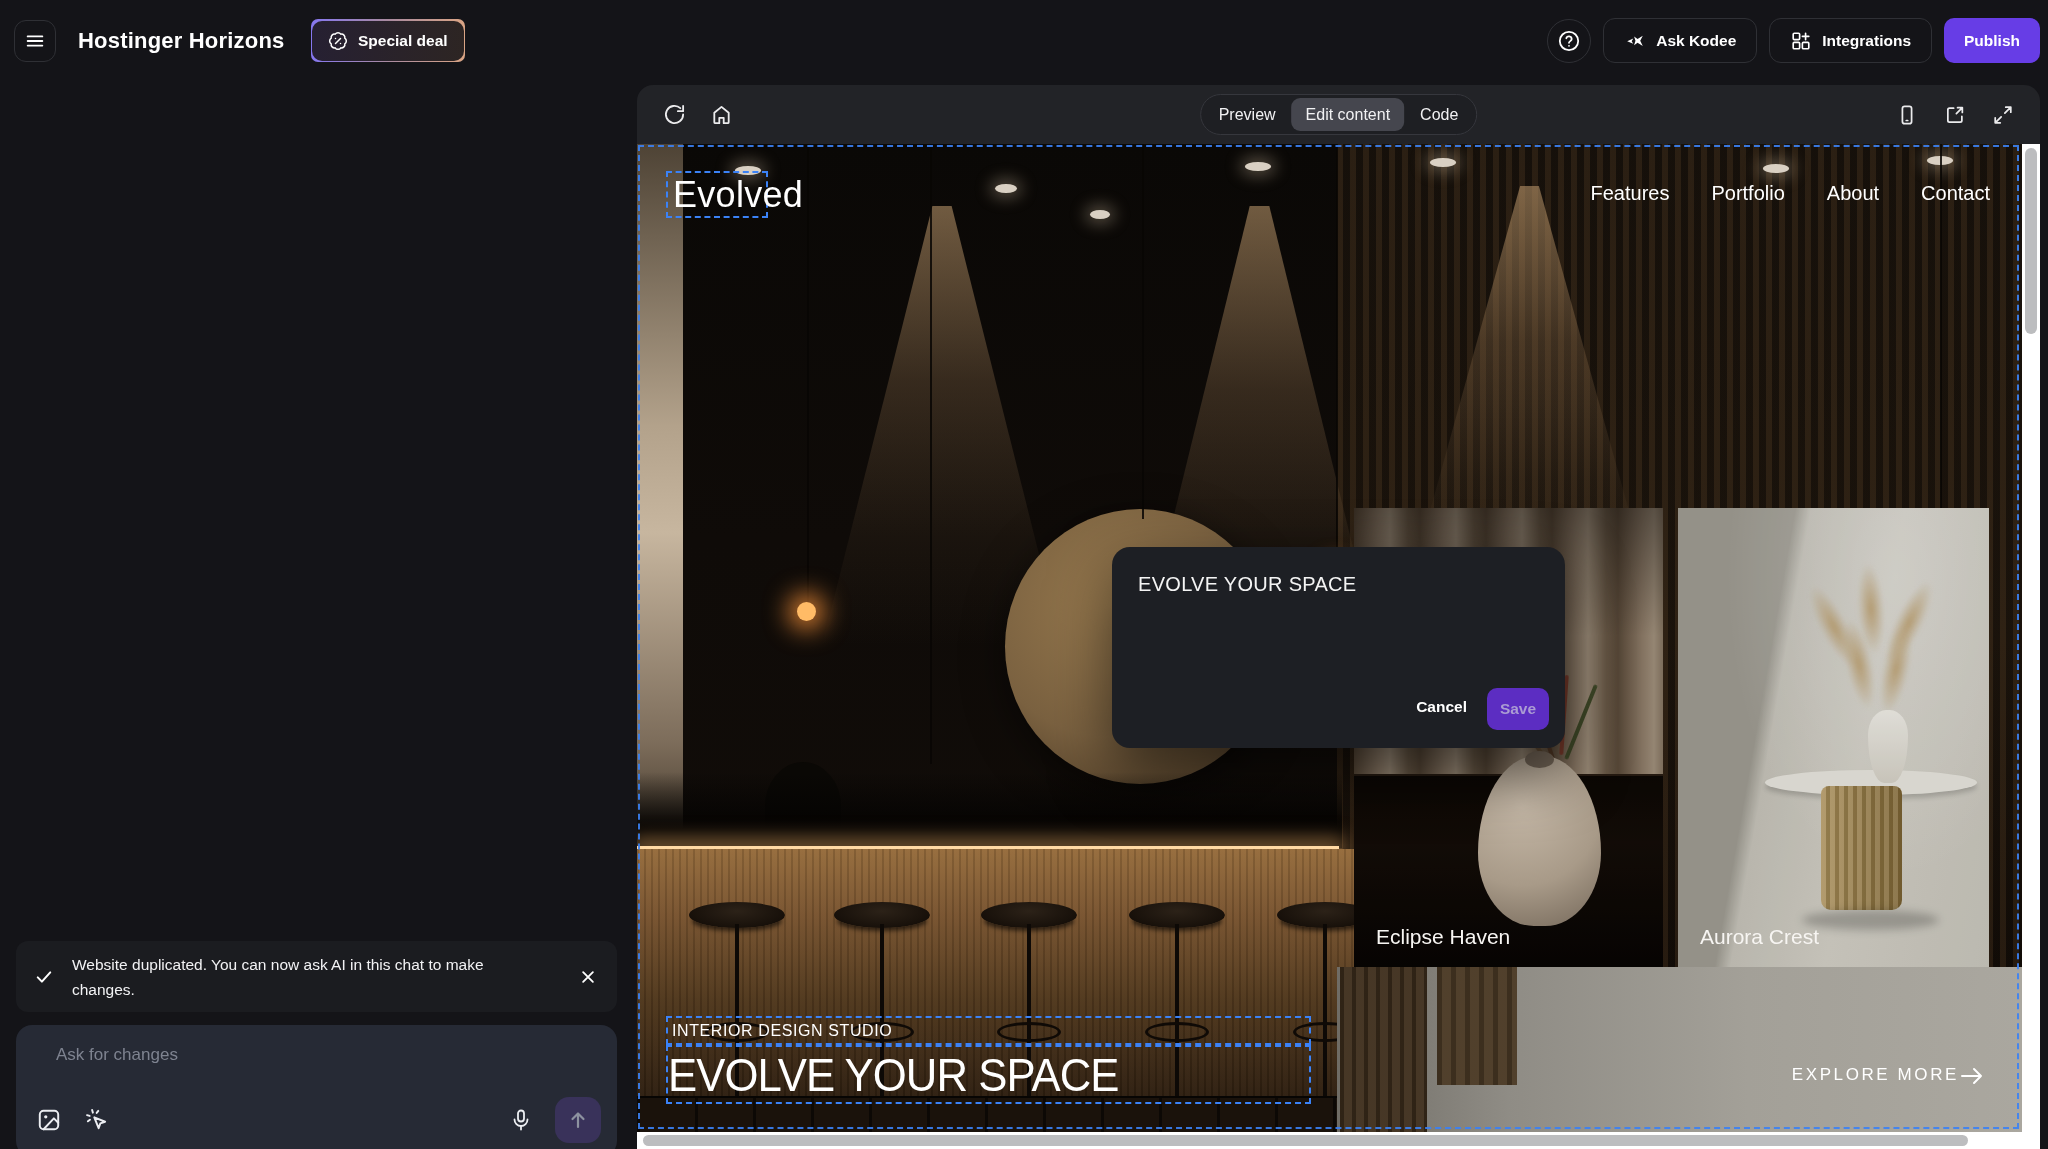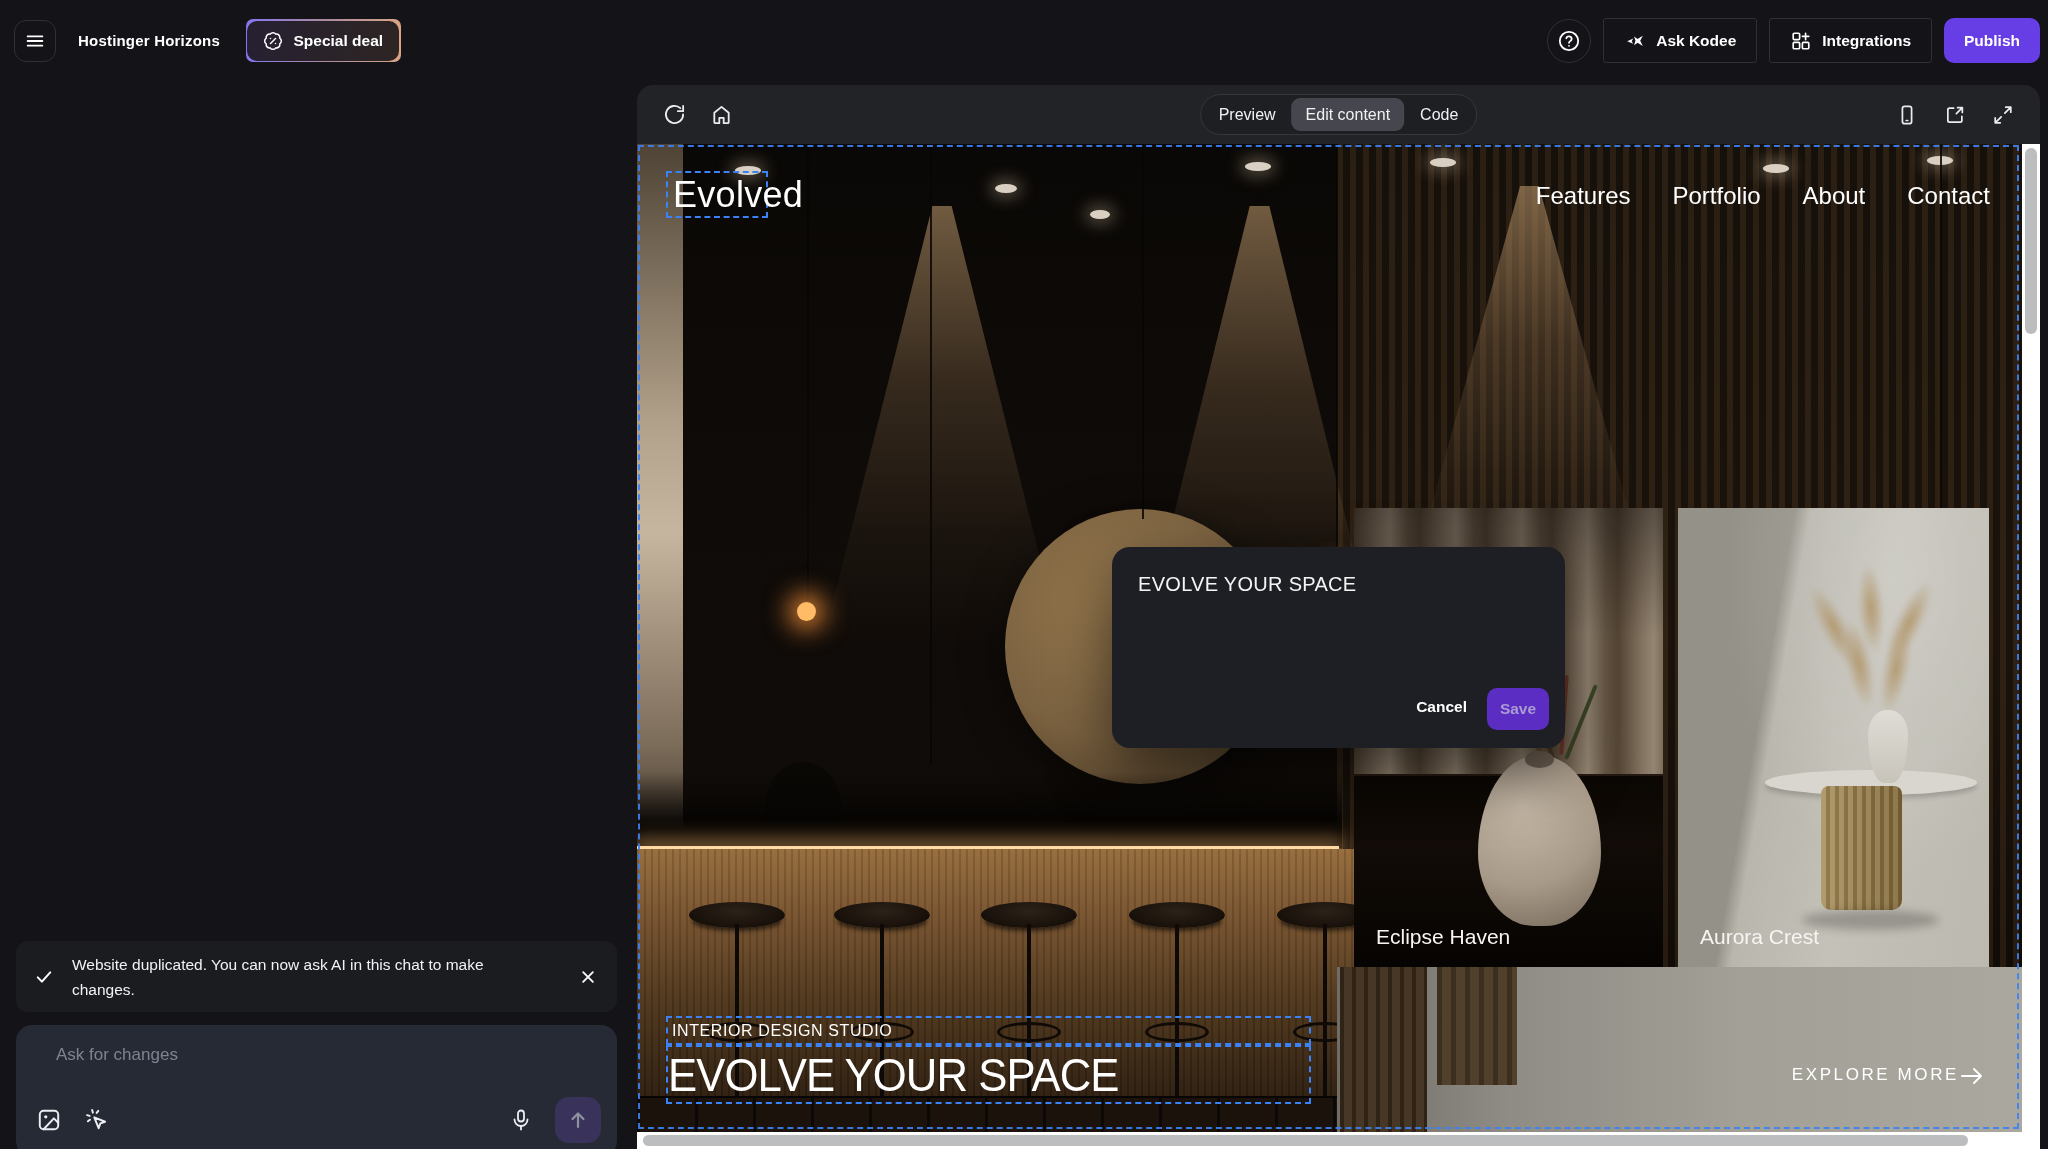--- a/index.html
+++ b/index.html
@@ -3,27 +3,27 @@
 <meta charset="utf-8">
 <style>
   * { box-sizing: border-box; margin: 0; padding: 0; }
   html,body { background:#0b0b0d; }
   body { font-family:"Liberation Sans", sans-serif; }
   .app { position:relative; width:2048px; height:1149px; background:#141418; overflow:hidden; color:#fff; }
 
   
   .header { position:absolute; top:0; left:0; right:0; height:81px; display:flex; align-items:center; padding:0 8px 0 14px; }
   .hamburger { width:42px; height:42px; border:1px solid #2f3035; border-radius:12px; background:transparent; display:flex; align-items:center; justify-content:center; cursor:pointer; }
-  .app-title { margin-left:22px; font-size:15px; font-weight:700; letter-spacing:.2px; }
+  .app-title { margin-left:22px; font-size:22px; font-weight:700; letter-spacing:.2px; }
   .deal-wrap { margin-left:26px; padding:1.5px; border-radius:7px; background:linear-gradient(90deg,#8677f0,#a98ba0,#dba585); }
   .deal-inner { display:flex; align-items:center; gap:10px; height:40px; padding:0 16px; border-radius:10px; background:linear-gradient(90deg,#262032,#2d2523); font-size:15.5px; font-weight:700; cursor:pointer; }
   .h-spacer { flex:1; }
   .h-right { display:flex; align-items:center; gap:12px; }
   .round-btn { width:44px; height:44px; border-radius:50%; border:1px solid #2f3035; background:transparent; display:flex; align-items:center; justify-content:center; cursor:pointer; }
-  .ghost-btn { height:45px; display:flex; align-items:center; gap:10px; padding:0 20px; border:1px solid #2f3035; border-radius:3px; background:transparent; color:#fff; font-size:15.5px; font-weight:700; cursor:pointer; }
+  .ghost-btn { height:45px; display:flex; align-items:center; gap:10px; padding:0 20px; border:1px solid #2f3035; border-radius:12px; background:transparent; color:#fff; font-size:15.5px; font-weight:700; cursor:pointer; }
   .publish-btn { height:45px; padding:0 20px; border:none; border-radius:10px; background:#673de6; color:#fff; font-size:15.5px; font-weight:700; cursor:pointer; }
 
   
   .notification { position:absolute; left:16px; top:941px; width:601px; height:71px; background:#1b1c20; border-radius:12px; display:flex; align-items:center; padding:0 20px 0 18px; }
   .notif-text { margin-left:18px; width:430px; font-size:15.5px; line-height:25px; color:#f2f2f4; }
   .notif-close { margin-left:auto; background:none; border:none; cursor:pointer; display:flex; }
   .chat-input { position:absolute; left:16px; top:1025px; width:601px; height:132px; background:#262a35; border-radius:16px; padding:20px 24px; }
   .chat-input textarea { width:100%; height:44px; background:transparent; border:none; outline:none; resize:none; color:#e8e9ee; font-size:17px; font-family:"Liberation Sans",sans-serif;margin-left:16px; }
   .chat-input textarea::placeholder { color:#7e8390; }
   .input-row { position:absolute; left:20px; right:16px; bottom:14px; display:flex; align-items:center; gap:22px; }
@@ -72,21 +72,21 @@
   .ring { position:absolute; left:16px; top:120px; width:64px; height:20px; border:3px solid #0f0a06; border-radius:50%; }
   .lightfloor { position:absolute; left:700px; top:823px; width:685px; height:165px; background:linear-gradient(90deg,#6f6c65 0%,#8f8c85 25%,#a3a098 60%,#aaa79f 100%); }
   .pillarA { position:absolute; left:703px; top:823px; width:87px; height:165px; background:repeating-linear-gradient(90deg, rgba(0,0,0,.25) 0 4px, rgba(255,255,255,.04) 4px 12px), #3f2f1d; }
   .pillarB { position:absolute; left:800px; top:823px; width:80px; height:118px; background:repeating-linear-gradient(90deg, rgba(0,0,0,.2) 0 5px, rgba(255,255,255,.03) 5px 14px), #4b3a25; }
 
   
   .dashed { border:2px dashed #3b82f6; }
   .site-logo-box { position:absolute; left:29px; top:27px; width:102px; height:47px; display:flex; align-items:center; padding-left:5px; z-index:6; cursor:pointer; }
   .site-logo { font-size:36px; font-weight:400; color:#fff; letter-spacing:.3px; }
   .site-nav { position:absolute; top:38px; right:32px; display:flex; gap:42px; z-index:6; }
-  .site-nav span { font-size:24px; font-weight:500; color:#fff; cursor:pointer; }
+  .site-nav span { font-size:20px; font-weight:500; color:#fff; cursor:pointer; }
 
   
   .card { position:absolute; top:364px; height:459px; overflow:hidden; z-index:2; }
   .card-label { position:absolute; left:22px; bottom:18px; font-size:21px; color:#f7f5f2; z-index:3; }
   .card-eclipse { left:717px; width:309px; box-shadow:inset 24px 0 28px -14px rgba(0,0,0,.85), inset -20px 0 24px -14px rgba(0,0,0,.55); }
   .curtain { position:absolute; left:0; top:0; width:100%; height:62%;
     background:repeating-linear-gradient(90deg,#6a5844 0px,#a5917a 24px,#bcaa92 36px,#7d6b55 54px,#6a5844 66px); }
   .curtain::after { content:""; position:absolute; inset:0; background:linear-gradient(180deg, rgba(0,0,0,.4), rgba(0,0,0,0) 45%); }
   .etable { position:absolute; left:0; bottom:0; width:100%; height:42%; background:linear-gradient(180deg,#0c0804,#150e08 35%,#060402); border-top:2px solid rgba(96,66,44,.45); }
   .evase { position:absolute; left:40%; top:54%; width:40%; height:37%; background:radial-gradient(circle at 36% 30%, #c4b7a6, #a89a88 55%, #7f7263 90%); border-radius:48% 48% 46% 46% / 58% 58% 44% 44%; z-index:2; }

